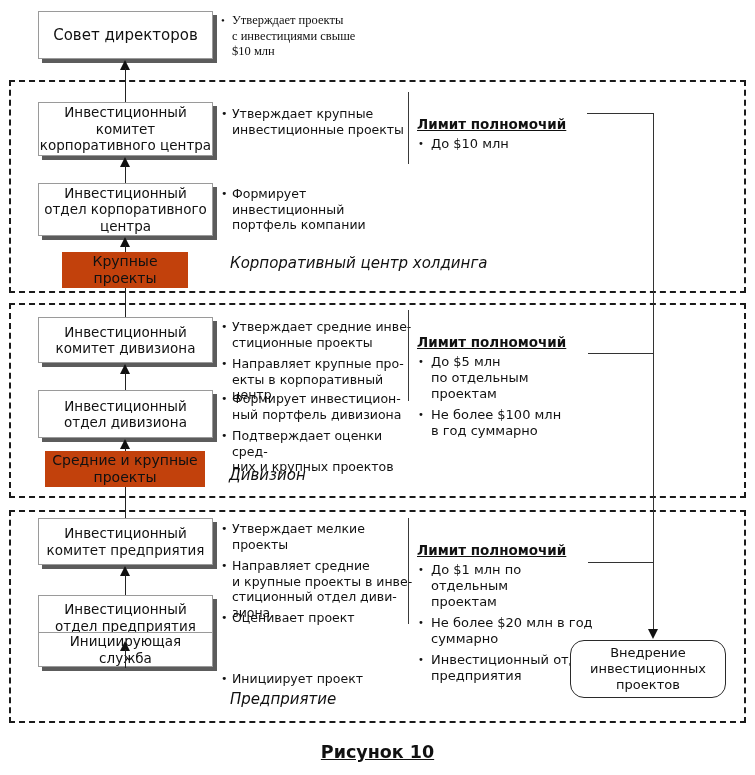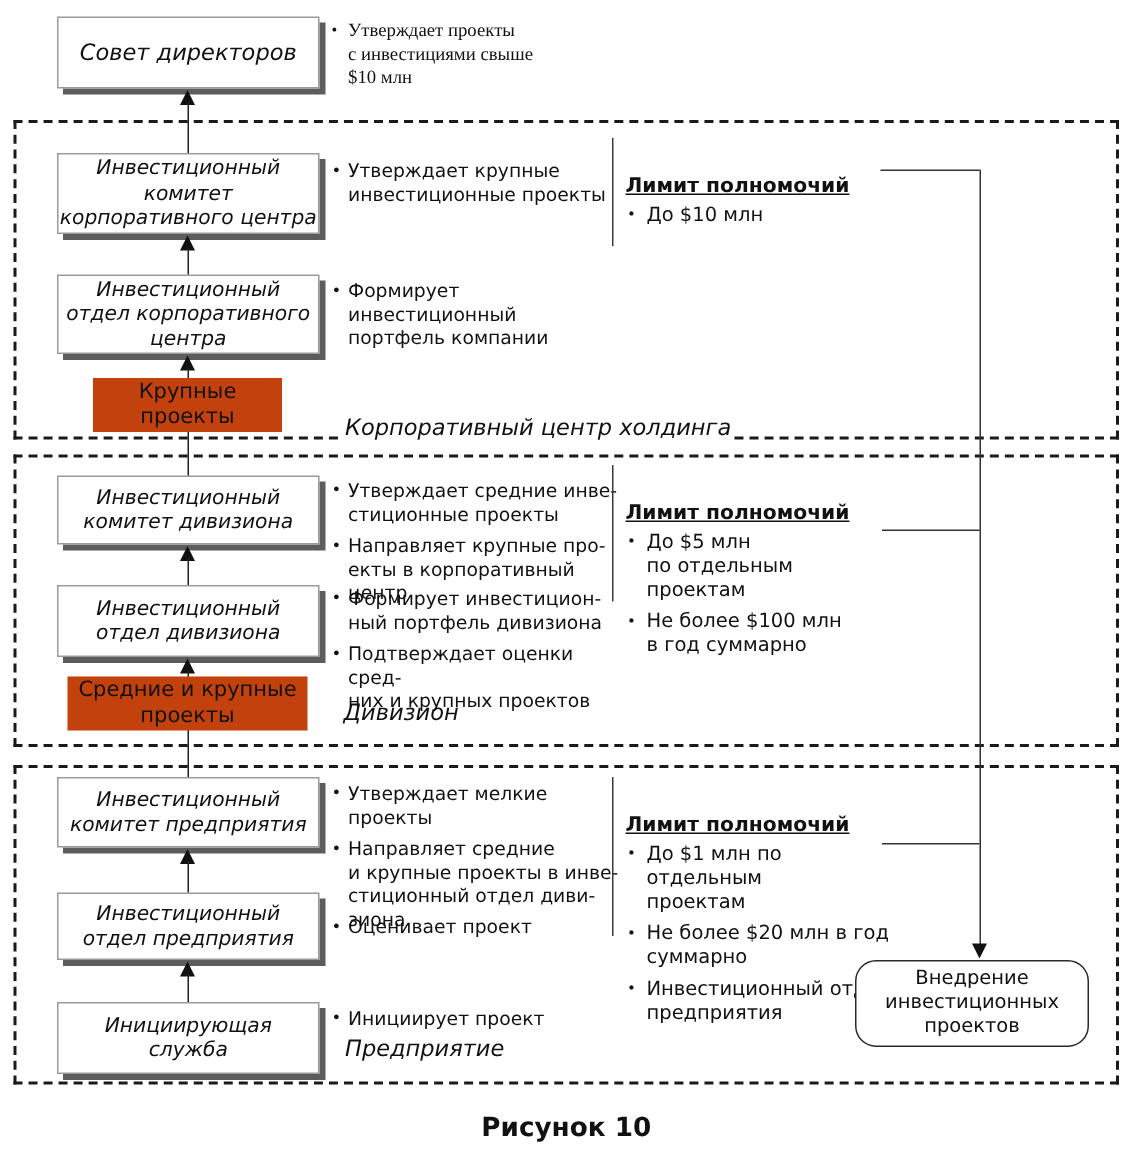--- a/index.html
+++ b/index.html
@@ -9,21 +9,20 @@
     overflow:hidden;
   }
   
   .box{
     position:absolute;left:38px;width:175px;box-sizing:border-box;
     background:#fff;border:1px solid #9a9a9a;
     box-shadow:4px 4px 0 #5c5c5c;
     display:flex;align-items:center;justify-content:center;
     text-align:center;font-size:13.5px;line-height:16.5px;
     white-space:pre-line;
-    font-style:italic;
   }
   
   .section-frame{
     position:absolute;left:9px;width:737px;box-sizing:border-box;
     border:2px dashed #1a1a1a;background:transparent;
   }
   .section-label{
     position:absolute;font-style:italic;font-size:15px;color:#111;
     white-space:nowrap;background:#fff;padding:0 2px;
   }
@@ -51,37 +50,37 @@
     font-size:14px;line-height:17px;white-space:pre-line;padding:1px 0;
   }
   .impl-box{
     position:absolute;left:570px;top:640px;width:156px;height:58px;box-sizing:border-box;
     border:1.5px solid #2a2a2a;border-radius:14px;background:#fff;
     display:flex;align-items:center;justify-content:center;text-align:center;
     font-size:13px;line-height:16px;white-space:pre-line;
   }
   .caption{
     position:absolute;left:0;top:742px;width:755px;text-align:center;
-    font-weight:bold;font-size:17.5px;color:#111;
+    font-weight:bold;font-size:17.5px;color:#111;text-decoration:underline;
   }
 </style>
 </head>
 <body>
 
 <div id="canvas">
 
   <div class="box" style="top:11px;height:48px;font-size:15px;">Совет директоров</div>
   <div class="funcs" style="top:13px;font-family:Liberation Serif, serif;">
     <div class="func-item">Утверждает проекты
 с инвестициями свыше
 $10 млн</div>
   </div>
 
   <div class="section-frame" style="top:80px;height:213px;"></div>
-  <div class="section-label" style="left:228px;top:276px;">Корпоративный центр холдинга</div>
+  <div class="section-label" style="left:228px;top:254px;">Корпоративный центр холдинга</div>
 
   <div class="box" style="top:102px;height:54px;">Инвестиционный
 комитет
 корпоративного центра</div>
   <div class="funcs" style="top:106px;">
     <div class="func-item">Утверждает крупные
 инвестиционные проекты</div>
   </div>
 
   <div class="box" style="top:183px;height:53px;">Инвестиционный
@@ -142,21 +141,21 @@
 стиционный отдел диви-
 зиона</div>
   </div>
 
   <div class="box" style="top:595px;height:45px;">Инвестиционный
 отдел предприятия</div>
   <div class="funcs" style="top:610px;">
     <div class="func-item">Оценивает проект</div>
   </div>
 
-  <div class="box" style="top:668px;height:48px;">Инициирующая
+  <div class="box" style="top:632px;height:35px;">Инициирующая
 служба</div>
   <div class="funcs" style="top:671px;">
     <div class="func-item">Инициирует проект</div>
   </div>
 
   <div class="vsep" style="top:518px;height:106px;"></div>
   <div class="limit" style="top:518px;">
     <div class="limit-title">Лимит полномочий</div>
     <div class="limit-item">До $1 млн по отдельным
 проектам</div>

